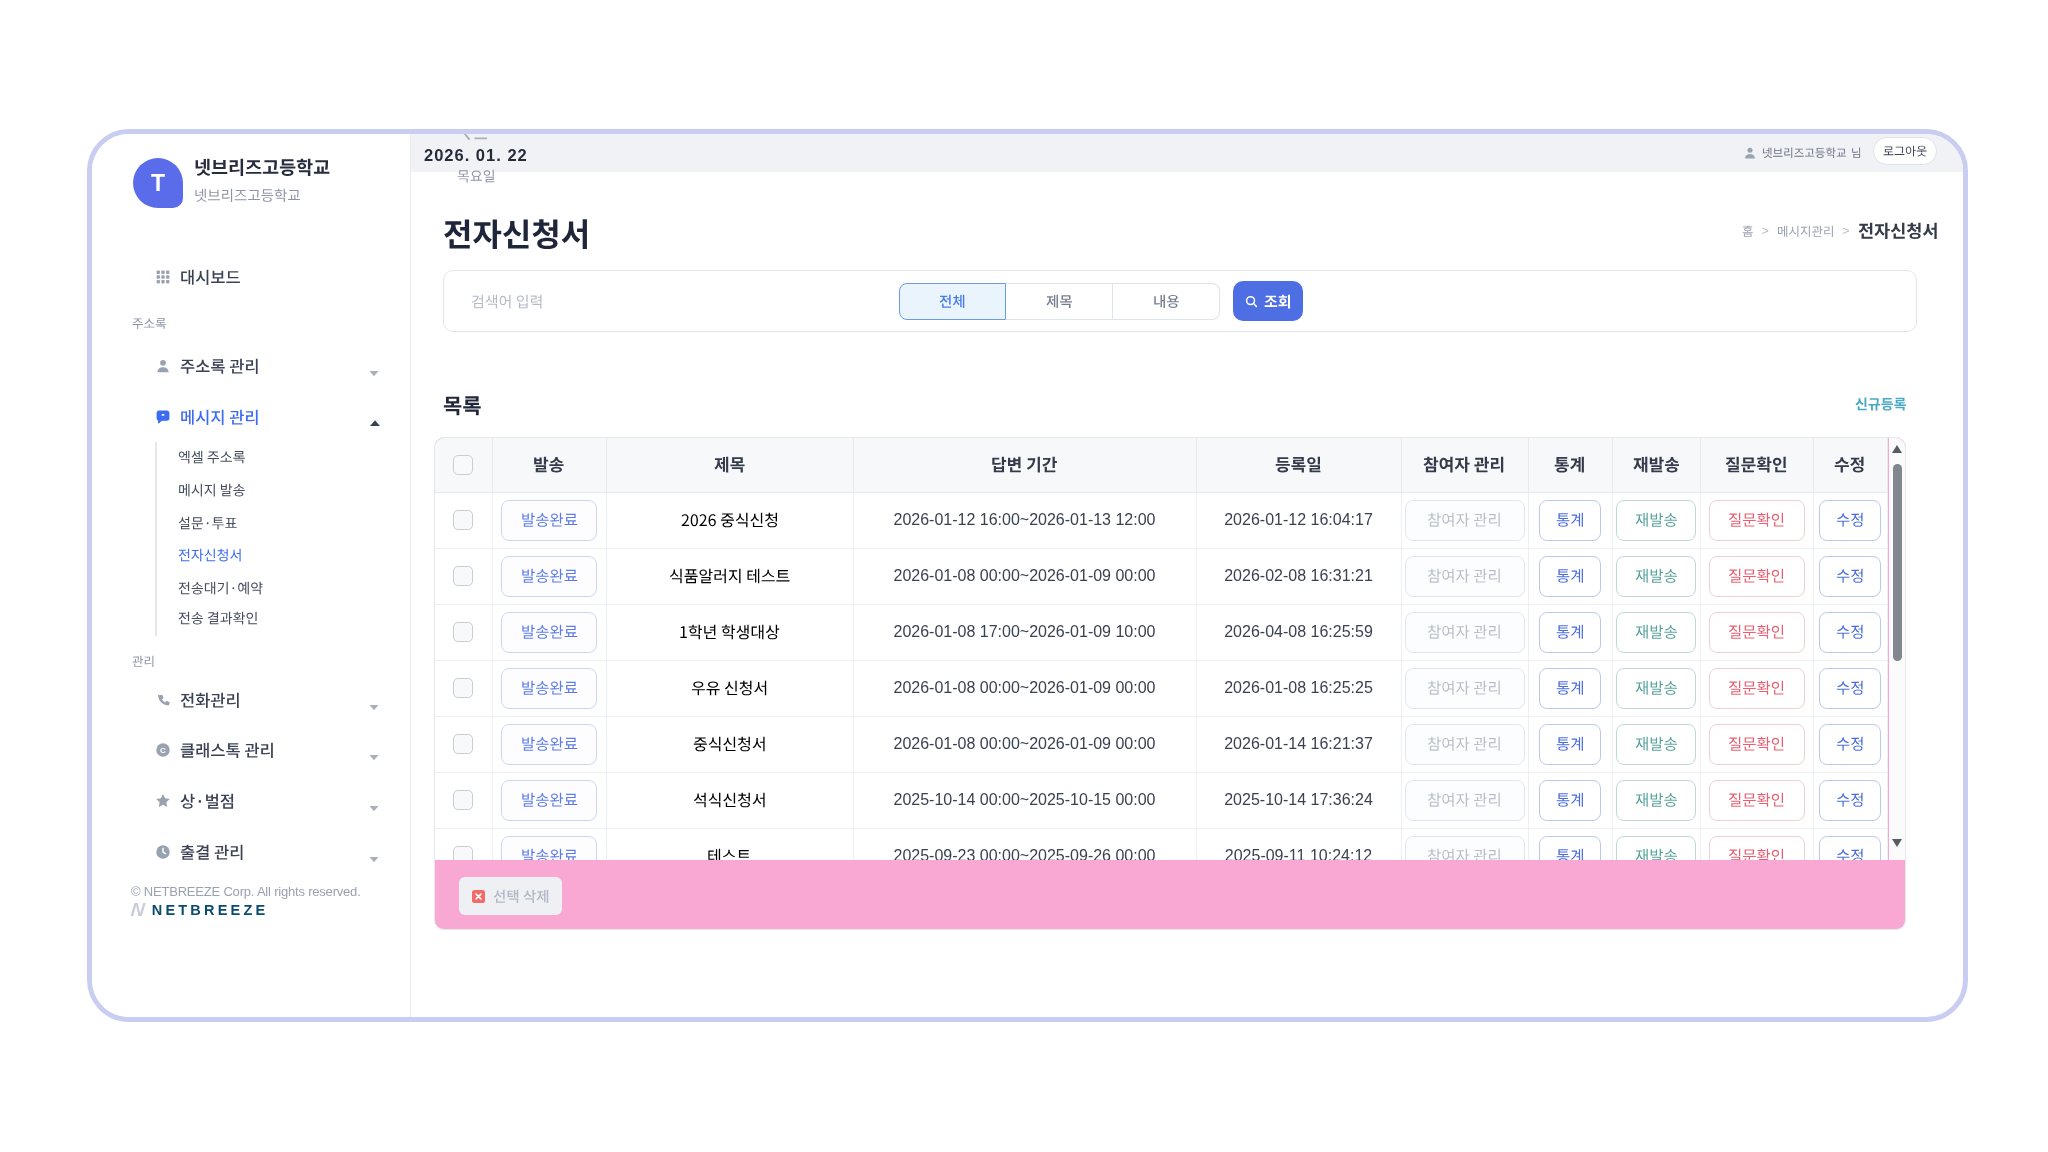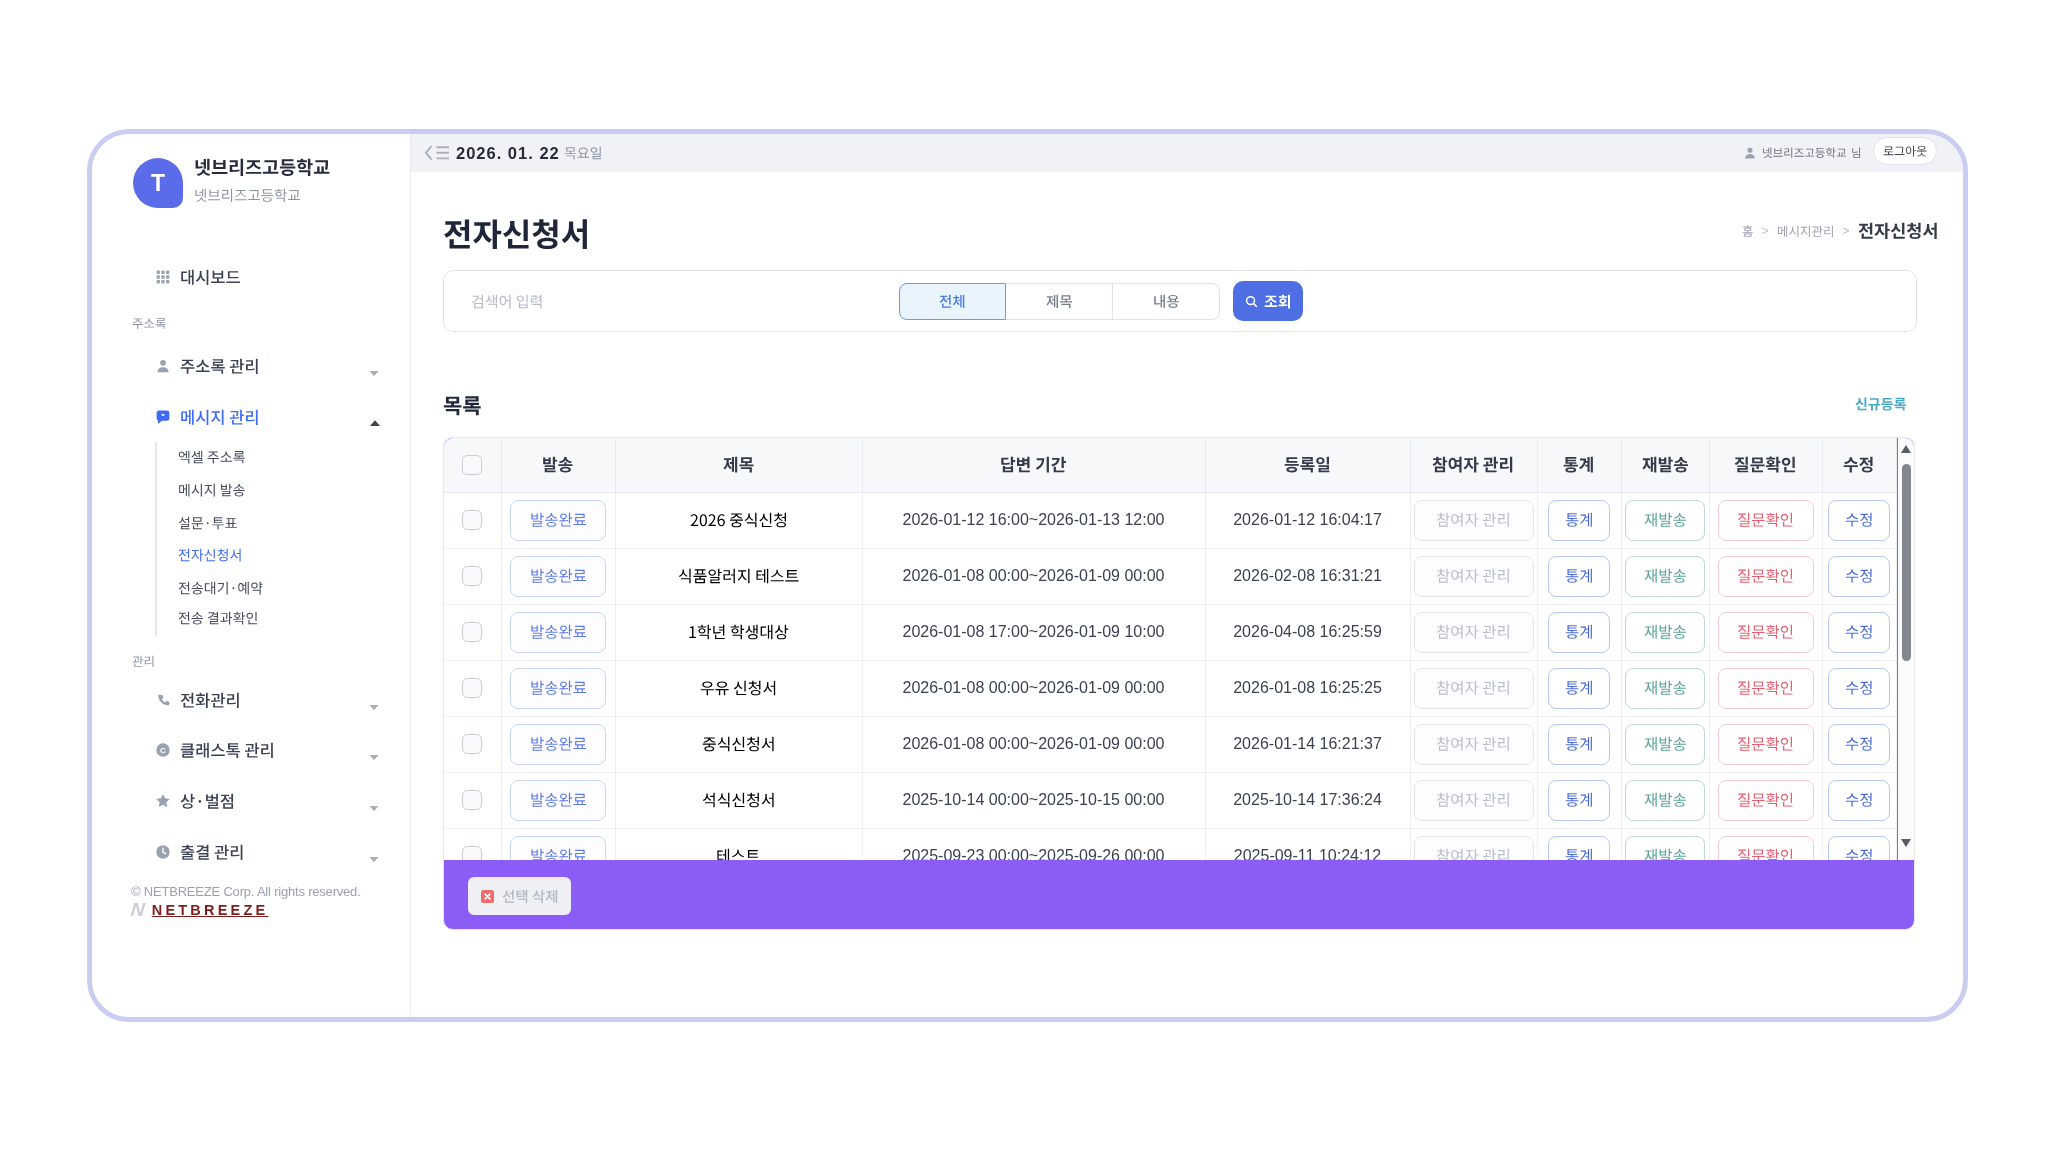--- a/index.html
+++ b/index.html
@@ -17,21 +17,21 @@
 .logout-btn { position:absolute; right:26px; top:3px; width:64px; height:28px; border:1px solid #dfe2e8; border-radius:14px; background:#fff; display:flex; align-items:center; justify-content:center; }
 
 .spanel { position:absolute; left:351px; top:136px; width:1474px; height:62px; border:1px solid #e3e6ec; border-radius:10px; background:#fff; }
 .seg { position:absolute; left:455px; top:12px; height:37px; display:flex; }
 .seg > div { width:107px; display:flex; align-items:center; justify-content:center; border:1px solid #dfe3ea; background:#fff; color:#767e8e; }
 .seg > div.on { background:#eaf4fd; border:1px solid #6d9ce6; color:#4a7ce2; border-radius:8px 0 0 8px; }
 .seg > div:nth-child(2) { border-left:none; }
 .seg > div:nth-child(3) { border-left:none; border-radius:0 8px 8px 0; }
 .johoe { position:absolute; left:789px; top:10px; width:70px; height:40px; background:#4e6fe4; border-radius:10px; display:flex; align-items:center; justify-content:center; gap:5px; color:#fff; }
 
-.tpanel { position:absolute; left:351px; top:303px; width:1472px; height:493px; border:1px solid #e5e8ee; border-radius:10px; background:#8b5cf6; overflow:hidden; }
+.tpanel { position:absolute; left:342px; top:303px; width:1472px; height:493px; border:1px solid #e5e8ee; border-radius:10px; background:#f9a8d4; overflow:hidden; }
 .tclip { position:absolute; left:0; top:0; width:1454px; height:422px; overflow:hidden; }
 table { border-collapse:collapse; width:1452px; table-layout:fixed; }
 thead th { background:#f7f8fa; height:54px; border-bottom:1px solid #e6e9ee; border-right:1px solid #e6e9ee; }
 tbody td { height:56px; border-bottom:1px solid #edeff4; border-right:1px solid #eceff3; background:#fff; }
 th svg, td svg.k { margin:0 auto; }
 td { text-align:center; vertical-align:middle; }
 .dcell { font-size:16px; color:#3a4150; }
 .chk { display:inline-block; width:20px; height:20px; border:1.5px solid #c9cdd7; border-radius:5px; background:#f8f9fb; vertical-align:middle; }
 .btn { display:inline-flex; align-items:center; justify-content:center; height:41px; border-radius:8px; border:1px solid; background:#fff; }
 .b-sent { width:96px;  border-color:#c9d7f7; color:#5c7ce8; background:#fdfdff; }
@@ -188,27 +188,27 @@
         <svg class="k" width="64.4" height="16.5" viewBox="0 -880 3905 1000" style="color:#3b4254;">
           <path d="M145 -4V74H794V-4H248V-73H768V-284H511V-355H871V-433H47V-355H406V-284H143V-208H665V-145H145ZM128 -756V-678H398C378 -607 264 -554 85 -545L115 -467C276 -478 401 -523 458 -599C516 -523 641 -478 802 -467L832 -545C652 -554 539 -607 519 -678H790V-756H510V-835H406V-756ZM1395 -531V-451H1618V-369H1723V-832H1618V-708H1430C1435 -734 1437 -762 1437 -791H1028V-707H1321C1306 -579 1195 -479 979 -433L1015 -348C1216 -394 1351 -486 1408 -627H1618V-531ZM1130 -10V74H1748V-10H1234V-94H1723V-330H1128V-247H1619V-173H1130ZM2156 -763V-678H2513C2512 -621 2509 -549 2491 -452L2594 -440C2616 -558 2616 -649 2616 -710V-763ZM2112 -280C2271 -281 2487 -285 2676 -318L2669 -394C2580 -381 2482 -374 2386 -370V-554H2283V-367L2101 -365ZM2725 -832V-145H2830V-456H2951V-542H2830V-832ZM2238 -207V64H2860V-21H2343V-207ZM3680 -832V84H3785V-832ZM3080 -750V-665H3400V-495H3082V-133H3160C3321 -133 3458 -139 3615 -166L3605 -251C3459 -227 3333 -221 3188 -220V-412H3507V-750Z" fill="currentColor"></path>
         </svg>
       </div>
     <div class="caret" style="top:715px;"><svg width="10" height="7" viewBox="0 0 10 6.5">
           <path d="M0.5 0.8 L5 6 L9.5 0.8 Z" fill="#a9b0bc"></path>
         </svg></div>
 
     <div class="abs row" style="left:39px;top:766px;gap:7px;">
         <span style="margin-top:2px;"><span style="display:inline-block;font-style:italic;font-weight:bold;font-size:19px;color:#c9cdd7;transform:skewX(-6deg);line-height:16px;">N</span></span>
-        <span style="font-size:14.5px;font-weight:bold;letter-spacing:3.2px;color:#7f1d1d;text-decoration:underline;">NETBREEZE</span>
+        <span style="font-size:14.5px;font-weight:bold;letter-spacing:3.2px;color:#0c4a6e;">NETBREEZE</span>
       </div>
     <div class="abs" style="left:39px;top:750px;font-size:13px;letter-spacing:-0.2px;color:#9aa1b0;">© NETBREEZE Corp. All rights reserved.</div>
   </div>
 
   <div class="topbar">
-    <div class="row" style="margin-left:13px;gap:4px;">
+    <div class="row" style="margin-left:13px;gap:4px;flex-direction:column;">
         <svg width="28" height="18" viewBox="0 0 28 18">
           <g stroke="#a9b0bc" stroke-width="1.9" fill="none">
             <path d="M7.5 2 L2 8.8 L7.5 15.6"></path>
             <path d="M12.5 3.2h12.5M12.5 8.8h12.5M12.5 14.4h12.5"></path>
           </g>
         </svg>
         <span style="font-size:16.5px;font-weight:bold;color:#262b3a;letter-spacing:1px;">2026. 01. 22</span>
         <svg class="k" width="38.6" height="14" viewBox="0 -880 2760 1000" style="color:#8d94a5;">
           <path d="M681 -723V-549H236V-723ZM141 -208V-141H683V78H766V-208ZM50 -369V-301H867V-369H500V-482H762V-789H155V-482H417V-369ZM1378 -704C1523 -704 1627 -638 1627 -537C1627 -437 1523 -370 1378 -370C1233 -370 1130 -437 1130 -537C1130 -638 1233 -704 1378 -704ZM1378 -770C1187 -770 1050 -678 1050 -537C1050 -456 1096 -391 1171 -351V-107H970V-38H1790V-107H1588V-352C1662 -392 1707 -456 1707 -537C1707 -678 1570 -770 1378 -770ZM1253 -107V-320C1291 -310 1333 -305 1378 -305C1424 -305 1467 -310 1505 -320V-107ZM2144 -794C2009 -794 1910 -711 1910 -593C1910 -475 2009 -393 2144 -393C2279 -393 2377 -475 2377 -593C2377 -711 2279 -794 2144 -794ZM2144 -725C2232 -725 2297 -671 2297 -593C2297 -515 2232 -461 2144 -461C2056 -461 1991 -515 1991 -593C1991 -671 2056 -725 2144 -725ZM2548 -827V-364H2631V-827ZM2049 -1V66H2662V-1H2129V-100H2631V-319H2046V-253H2549V-162H2049Z" fill="currentColor"></path>
         </svg>

